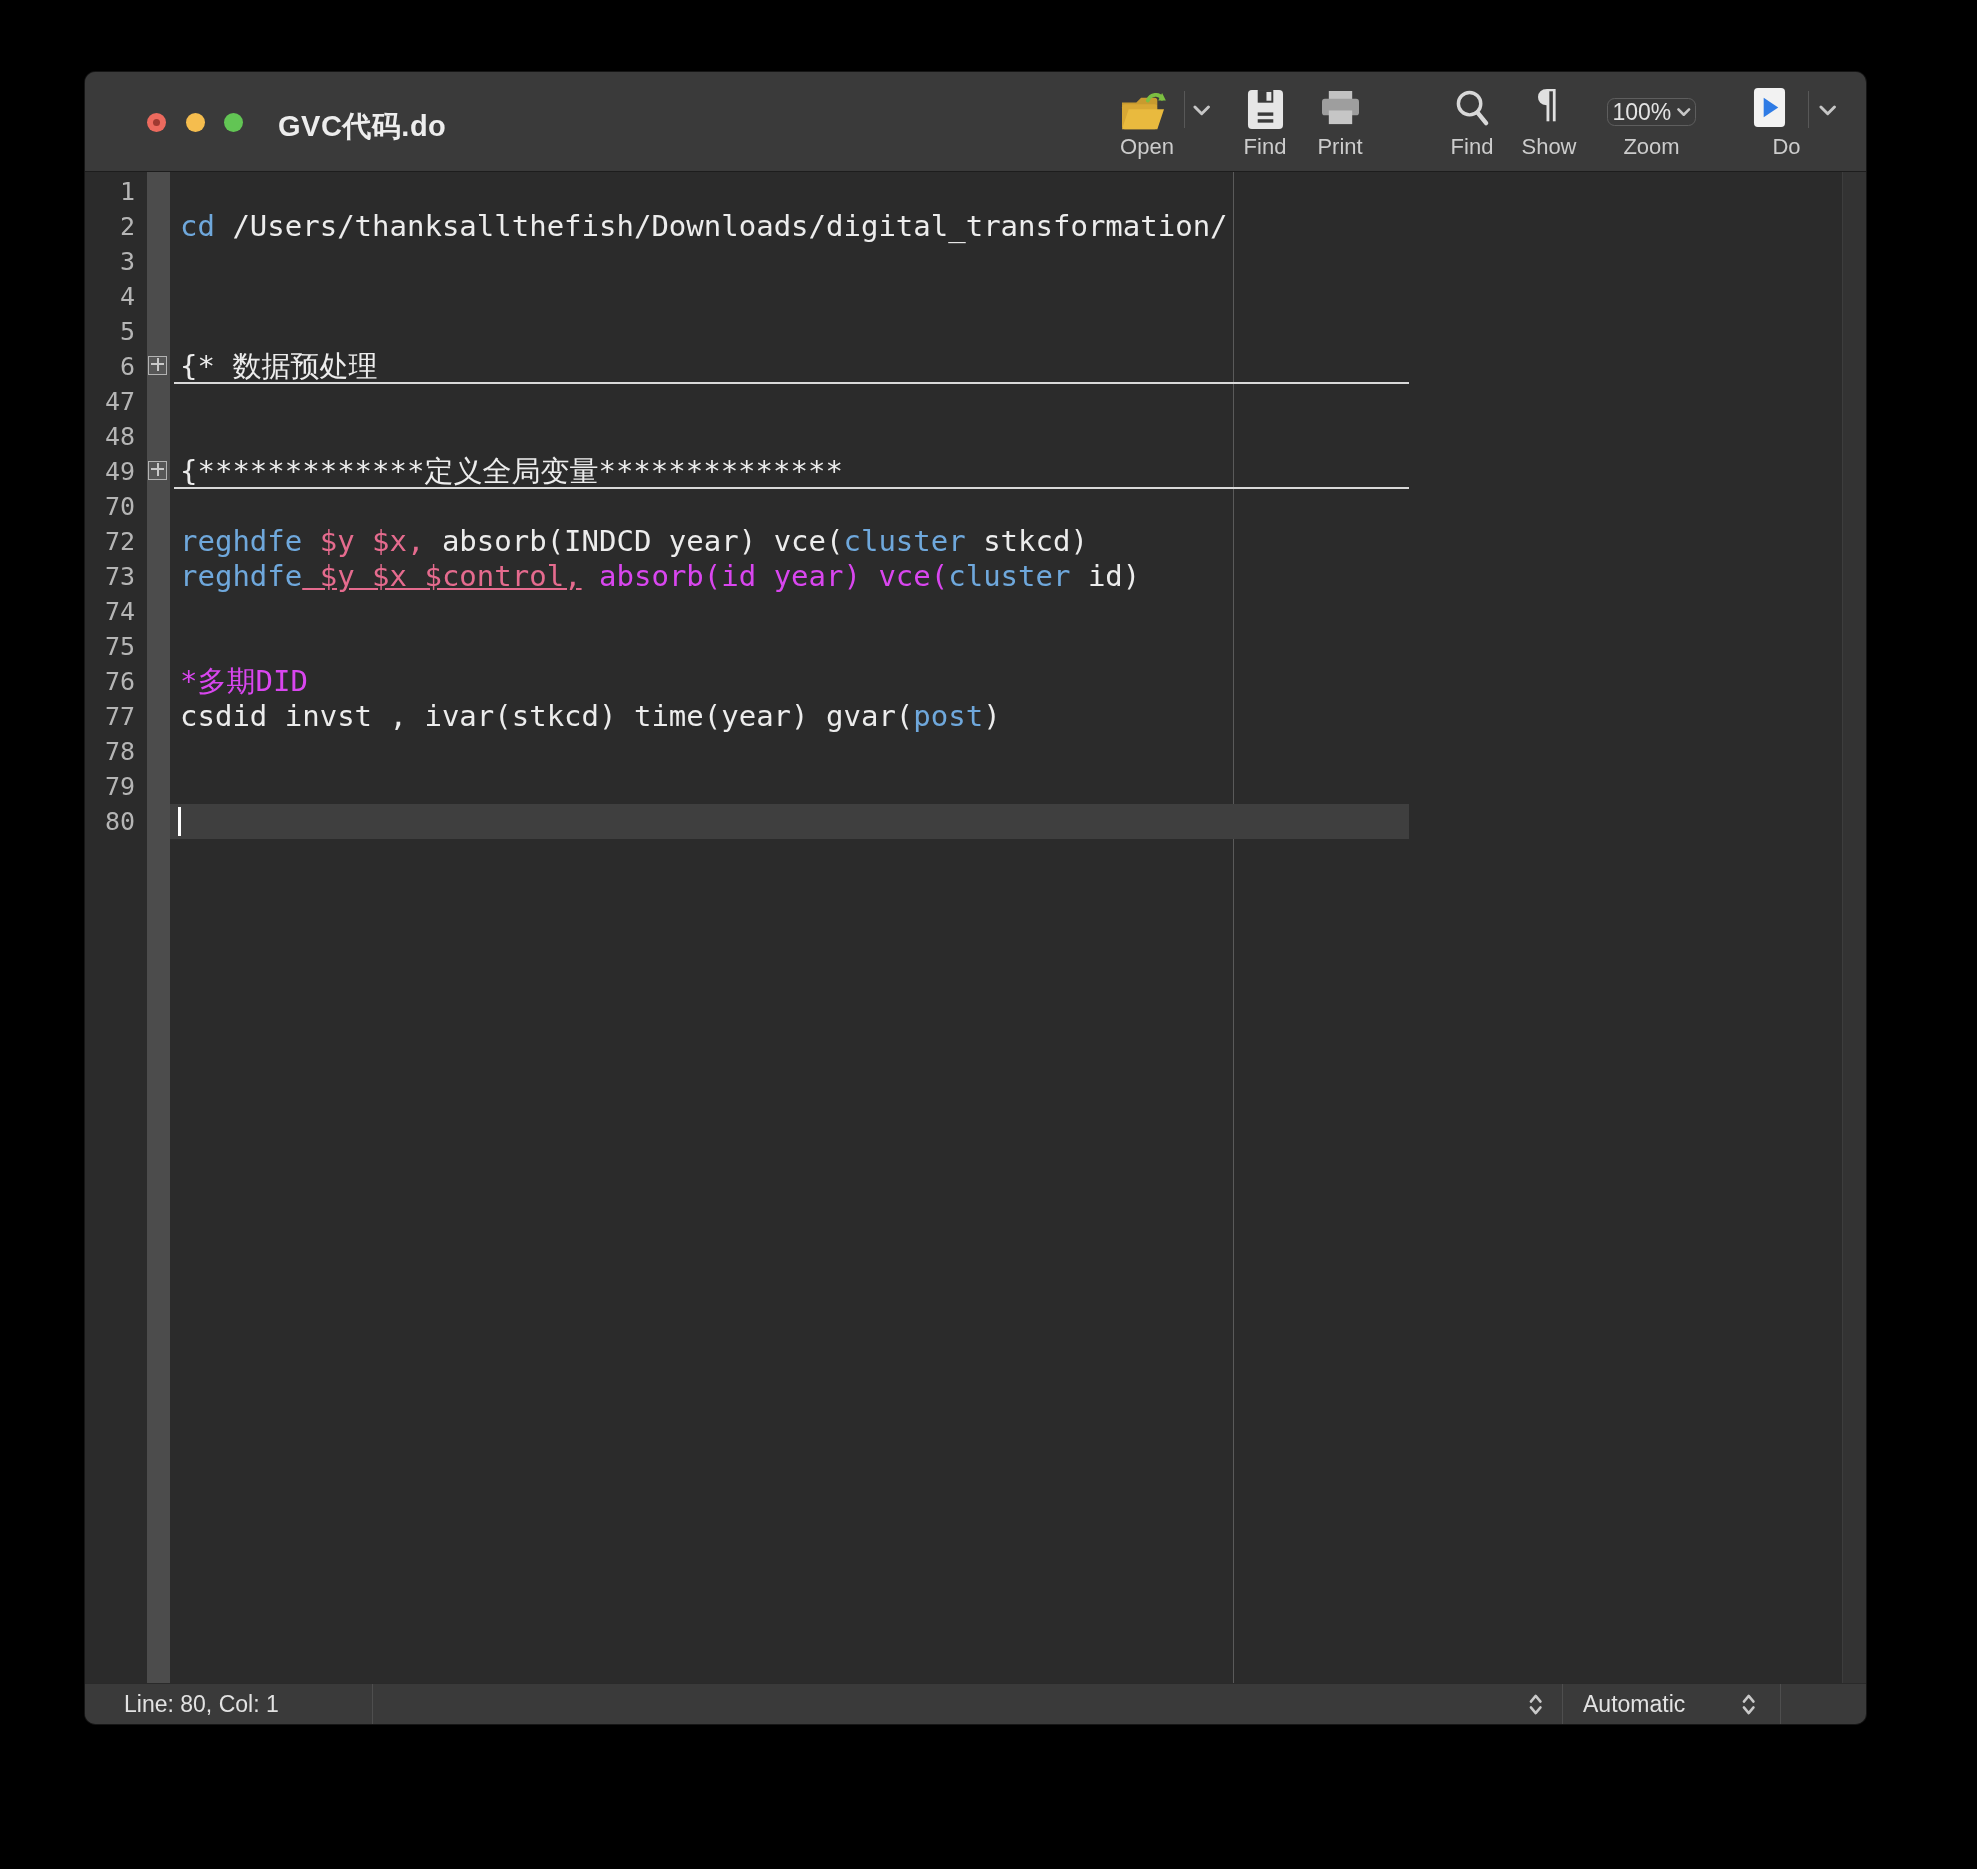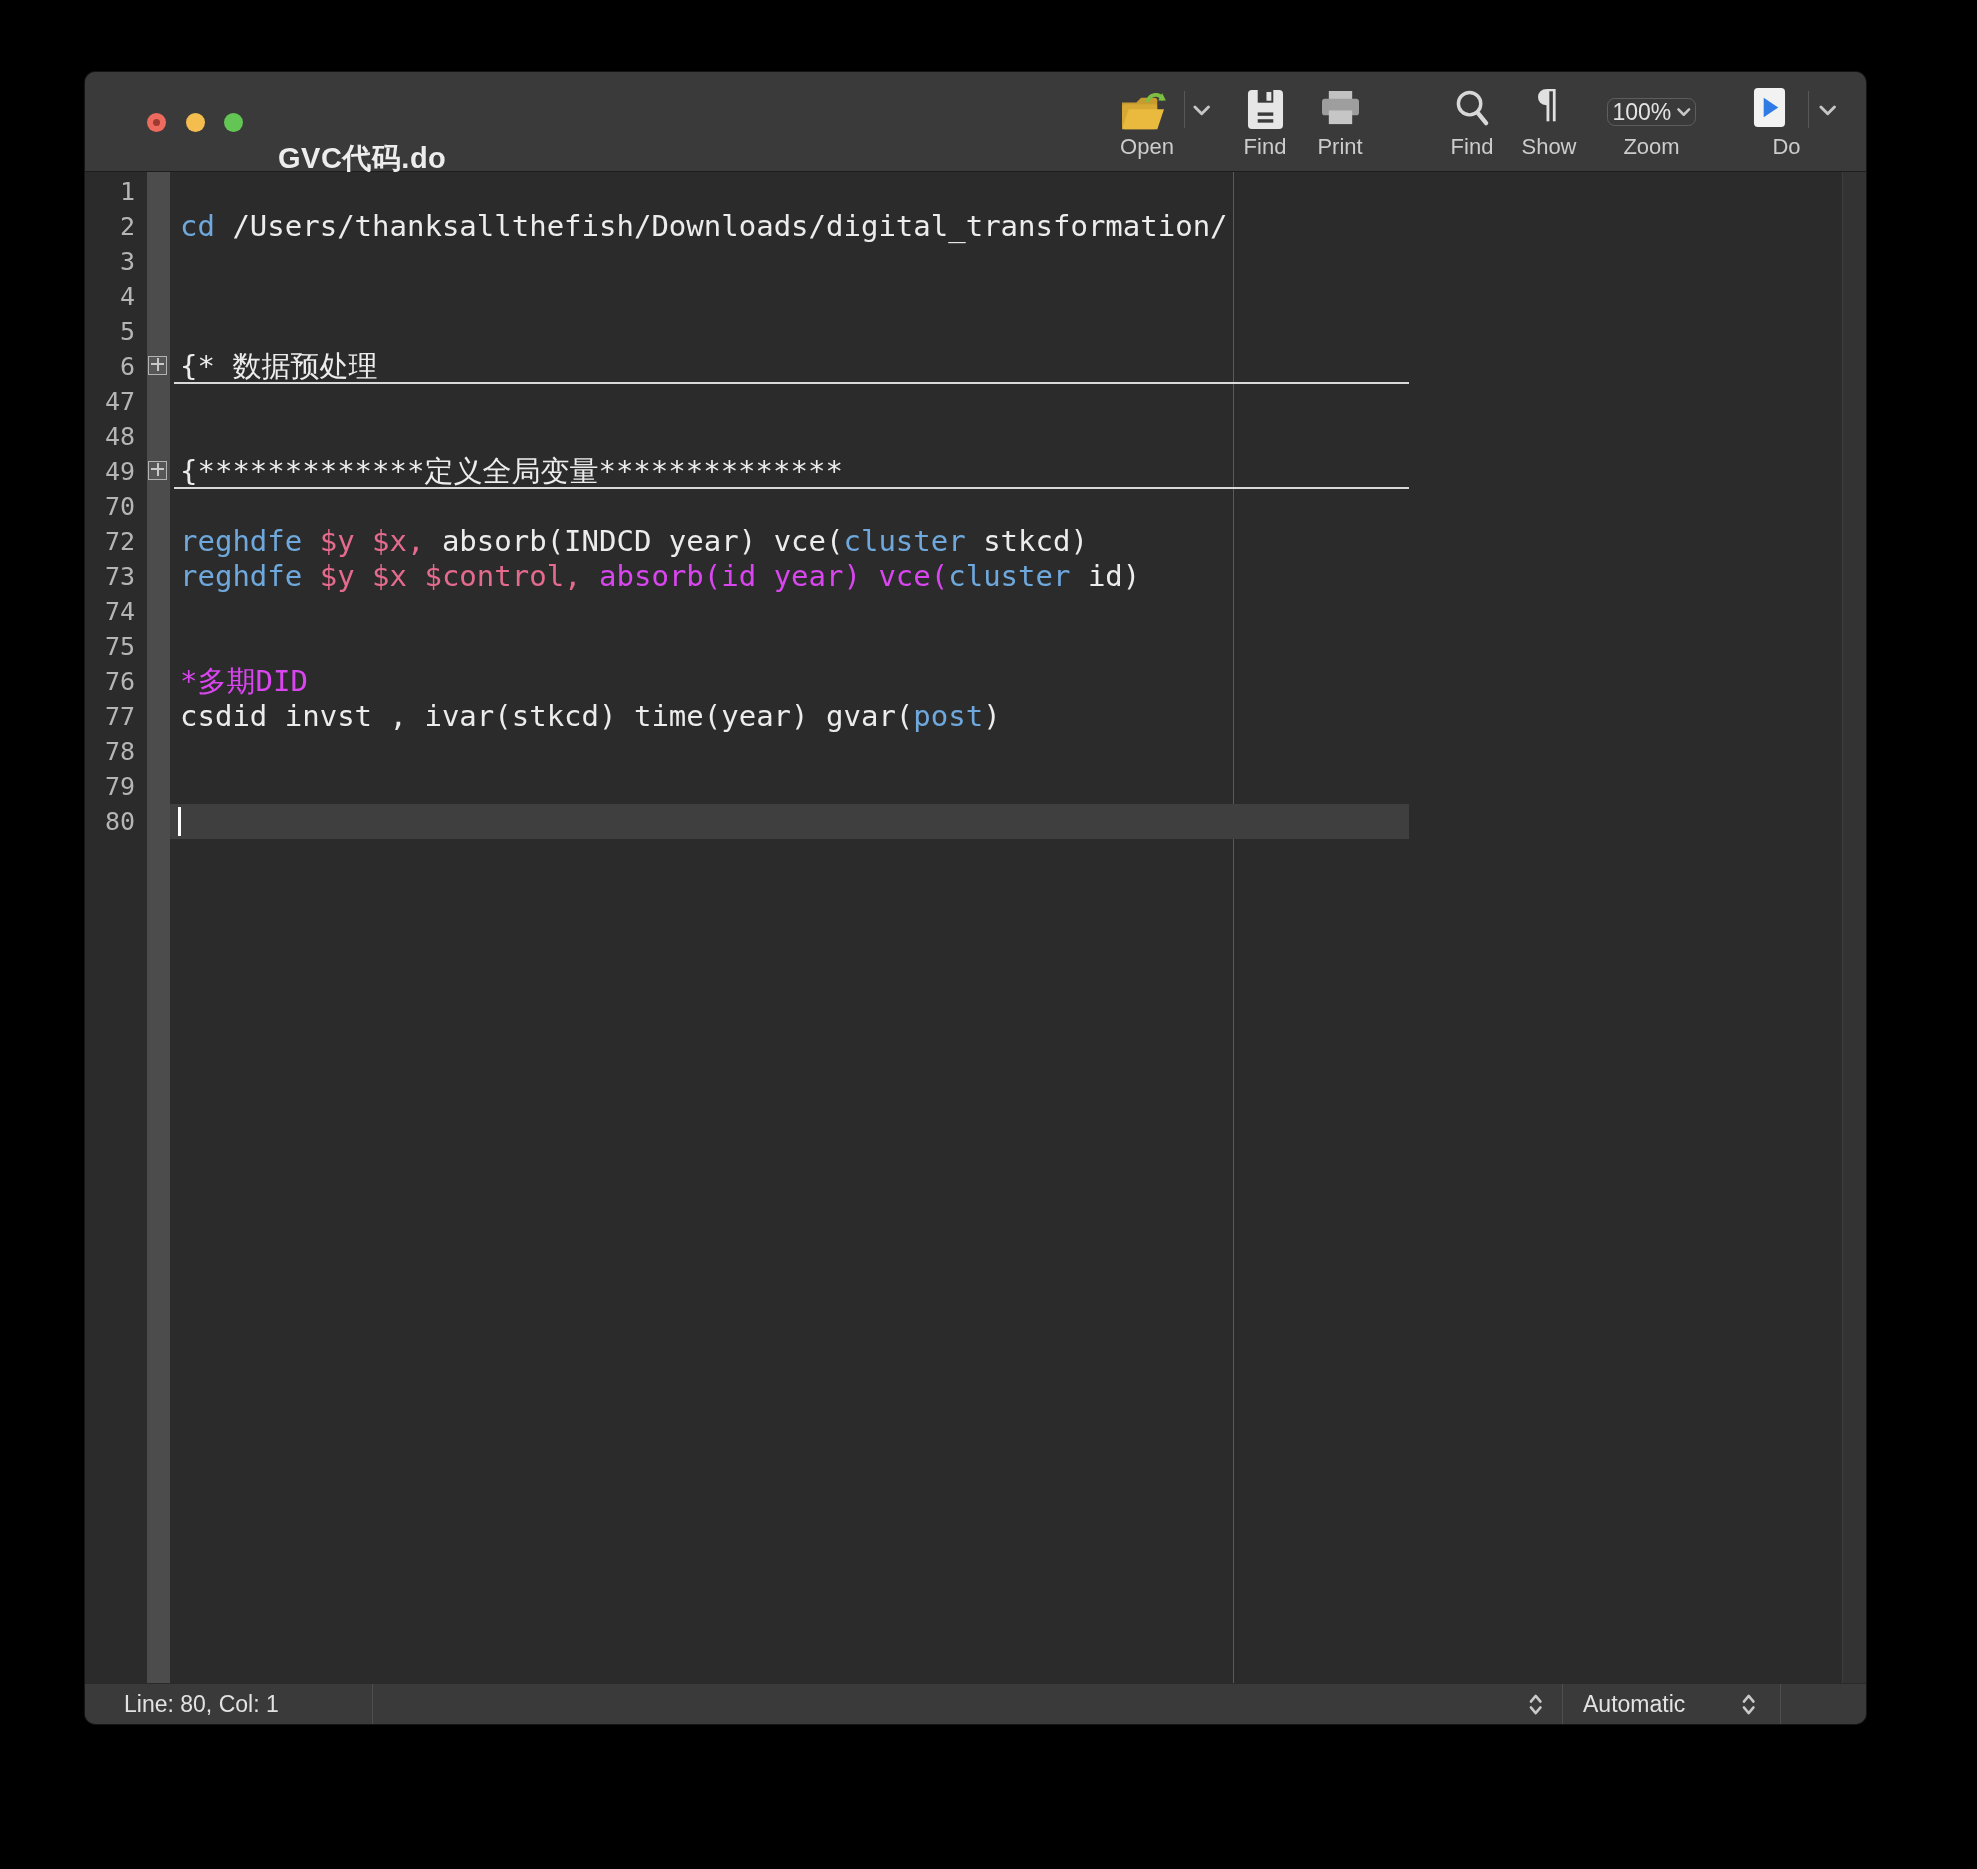--- a/index.html
+++ b/index.html
@@ -13,21 +13,21 @@
     box-shadow:0 0 0 1px #151515, 0 23px 68px rgba(0,0,0,.65);
   }
   
   .chrome{position:absolute;left:0;top:0;right:0;height:99px;background:#3A3A3A;border-bottom:1px solid #1D1D1D;}
   .lights{position:absolute;left:62px;top:41px;display:flex;gap:19.3px;}
   .light{width:19.3px;height:19.3px;border-radius:50%;position:relative;}
   .light.red{background:#EC6A5E;}
   .light.red::after{content:"";position:absolute;left:5.8px;top:5.8px;width:7.7px;height:7.7px;border-radius:50%;background:#9F3A31;}
   .light.yellow{background:#F5BD4E;}
   .light.green{background:#62C554;}
-  .win-title{position:absolute;left:193px;top:35px;font-size:29px;font-weight:bold;color:#EDEDED;letter-spacing:0.5px;margin-top:32px;}
+  .win-title{position:absolute;left:193px;top:35px;font-size:29px;font-weight:bold;color:#EDEDED;letter-spacing:0.5px;}
   .tbitem{position:absolute;top:0;height:99px;}
   .tblabel{position:absolute;top:62px;font-size:22px;color:#CCCCCC;text-align:center;width:100%;}
   .tbsep{position:absolute;width:1px;background:#585858;}
   .zoom-btn{
     position:absolute;left:1522px;top:26px;width:89px;height:28px;border:1.9px solid #5E5E5E;border-radius:7.7px;
     color:#E3E3E3;font-size:23px;display:flex;align-items:center;justify-content:center;gap:5.8px;box-sizing:border-box;
   }
   .pilcrow{font-size:39px;color:#E0E0E0;font-family:"DejaVu Sans", sans-serif;}
   
   .editor{position:absolute;left:0;top:100px;right:0;bottom:40px;background:#2B2B2B;}
@@ -196,21 +196,21 @@
         <div class="row">
           <div class="lnum">70</div>
           <div class="code"></div>
         </div>
         <div class="row">
           <div class="lnum">72</div>
           <div class="code"><span style="color: rgb(111, 168, 220);">reghdfe</span><span style="color: rgb(229, 107, 142);"> $y $x,</span><span style="color: rgb(236, 236, 236);"> absorb(INDCD year) vce(</span><span style="color: rgb(111, 168, 220);">cluster</span><span style="color: rgb(236, 236, 236);"> stkcd)</span></div>
         </div>
         <div class="row">
           <div class="lnum">73</div>
-          <div class="code"><span style="color: rgb(111, 168, 220);">reghdfe</span><span style="color: rgb(229, 107, 142);"> $y $x $control,</span><span style="color: #d946ef; text-align: center;"> absorb(id year) vce(</span><span style="color: rgb(111, 168, 220);">cluster</span><span style="color: rgb(236, 236, 236);"> id)</span></div>
+          <div class="code"><span style="color: rgb(111, 168, 220);">reghdfe</span><span style="color: rgb(229, 107, 142); text-decoration: underline;"> $y $x $control,</span><span style="color: #d946ef; text-align: center;"> absorb(id year) vce(</span><span style="color: rgb(111, 168, 220);">cluster</span><span style="color: rgb(236, 236, 236);"> id)</span></div>
         </div>
         <div class="row">
           <div class="lnum">74</div>
           <div class="code"></div>
         </div>
         <div class="row">
           <div class="lnum">75</div>
           <div class="code"></div>
         </div>
         <div class="row">

